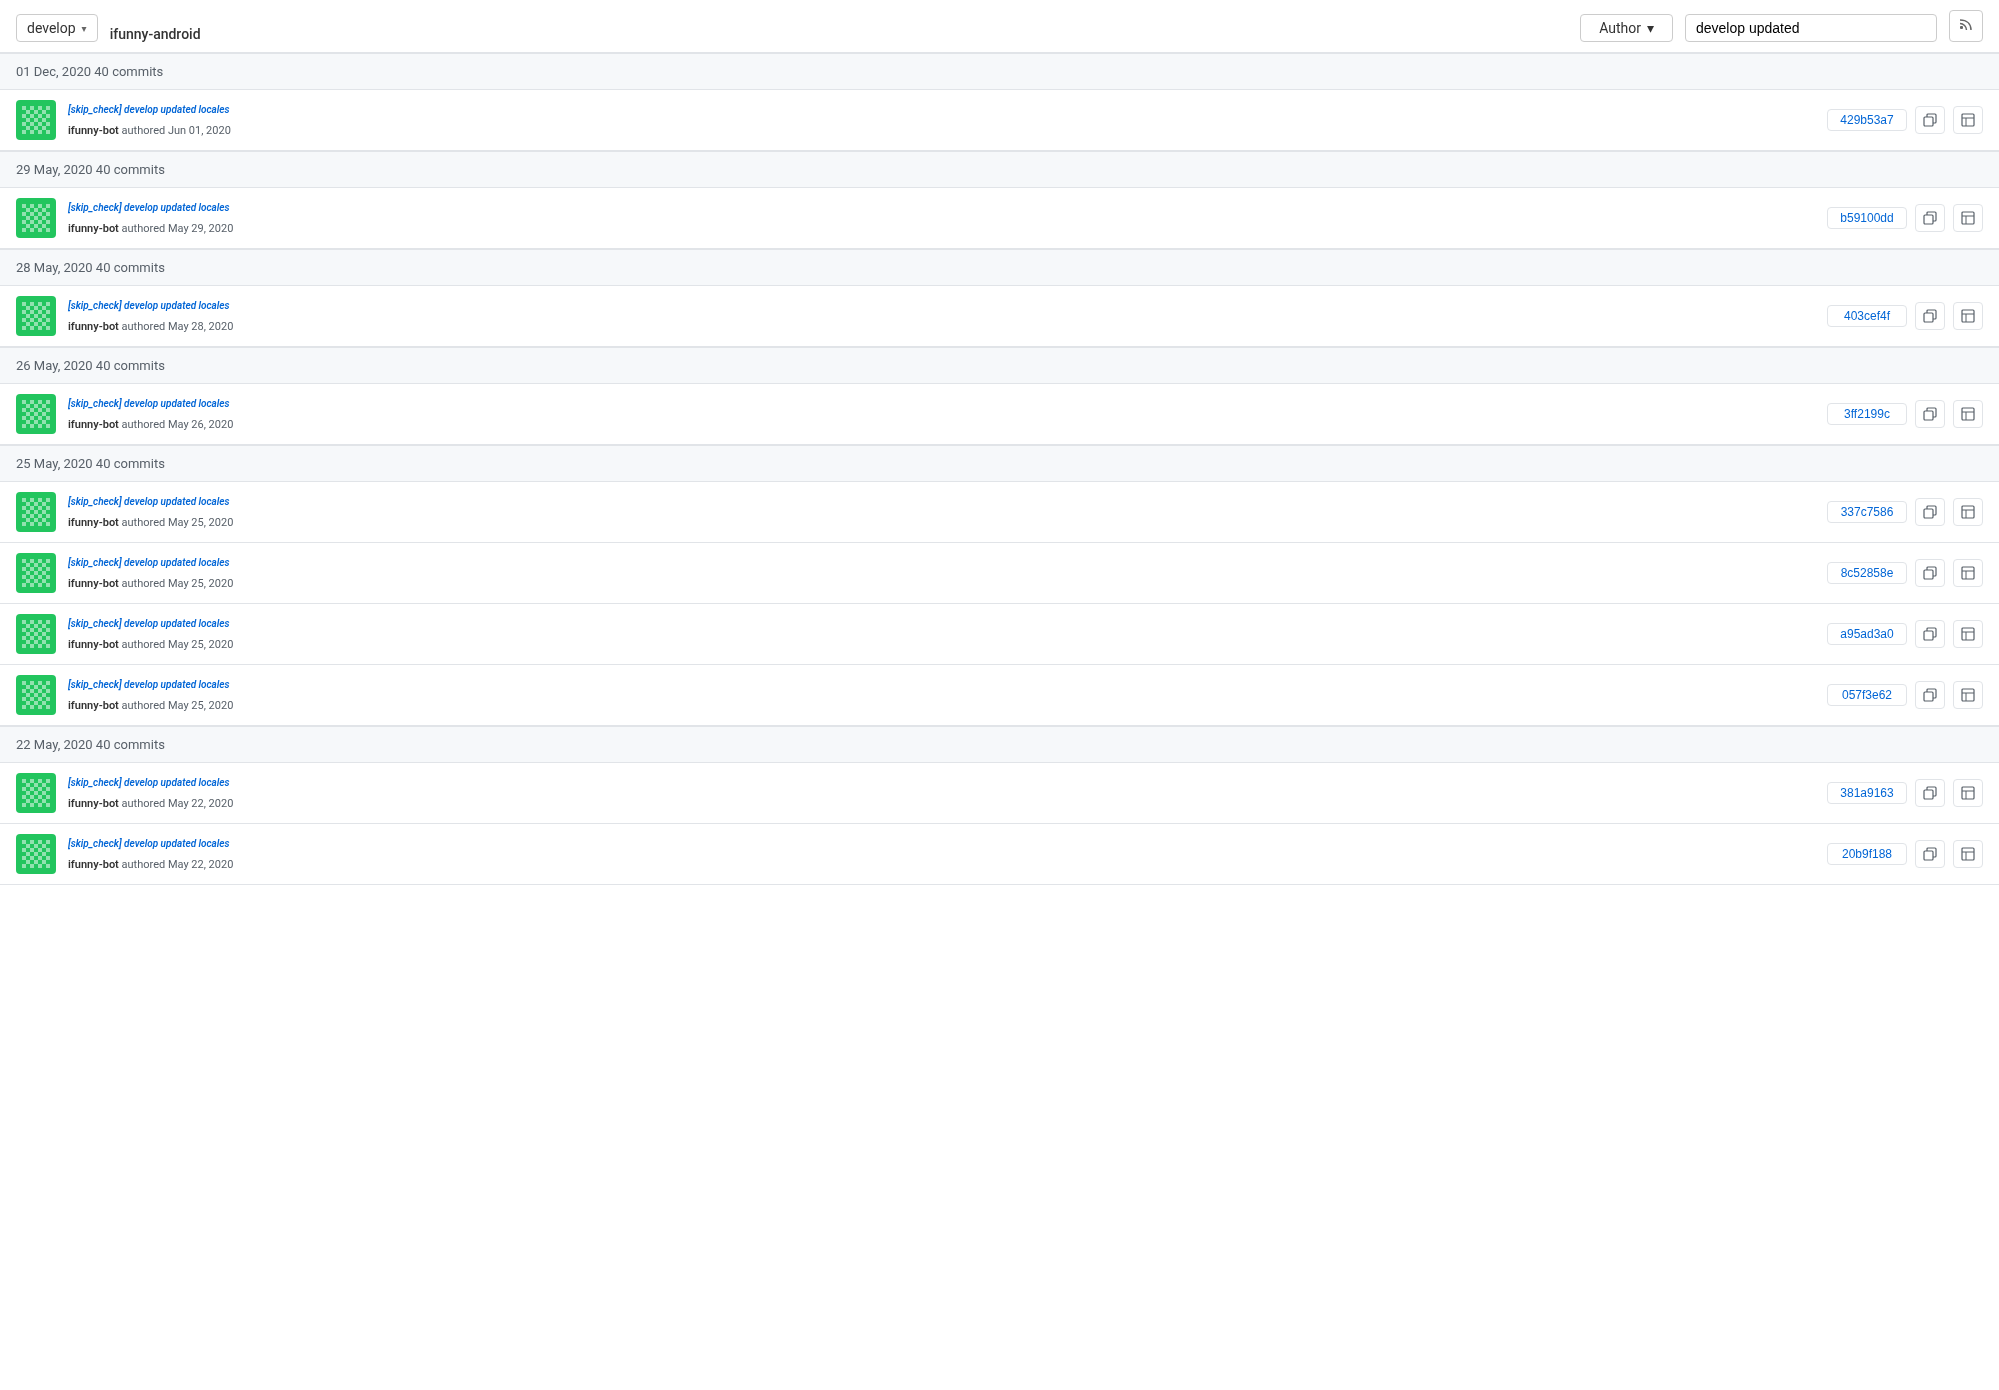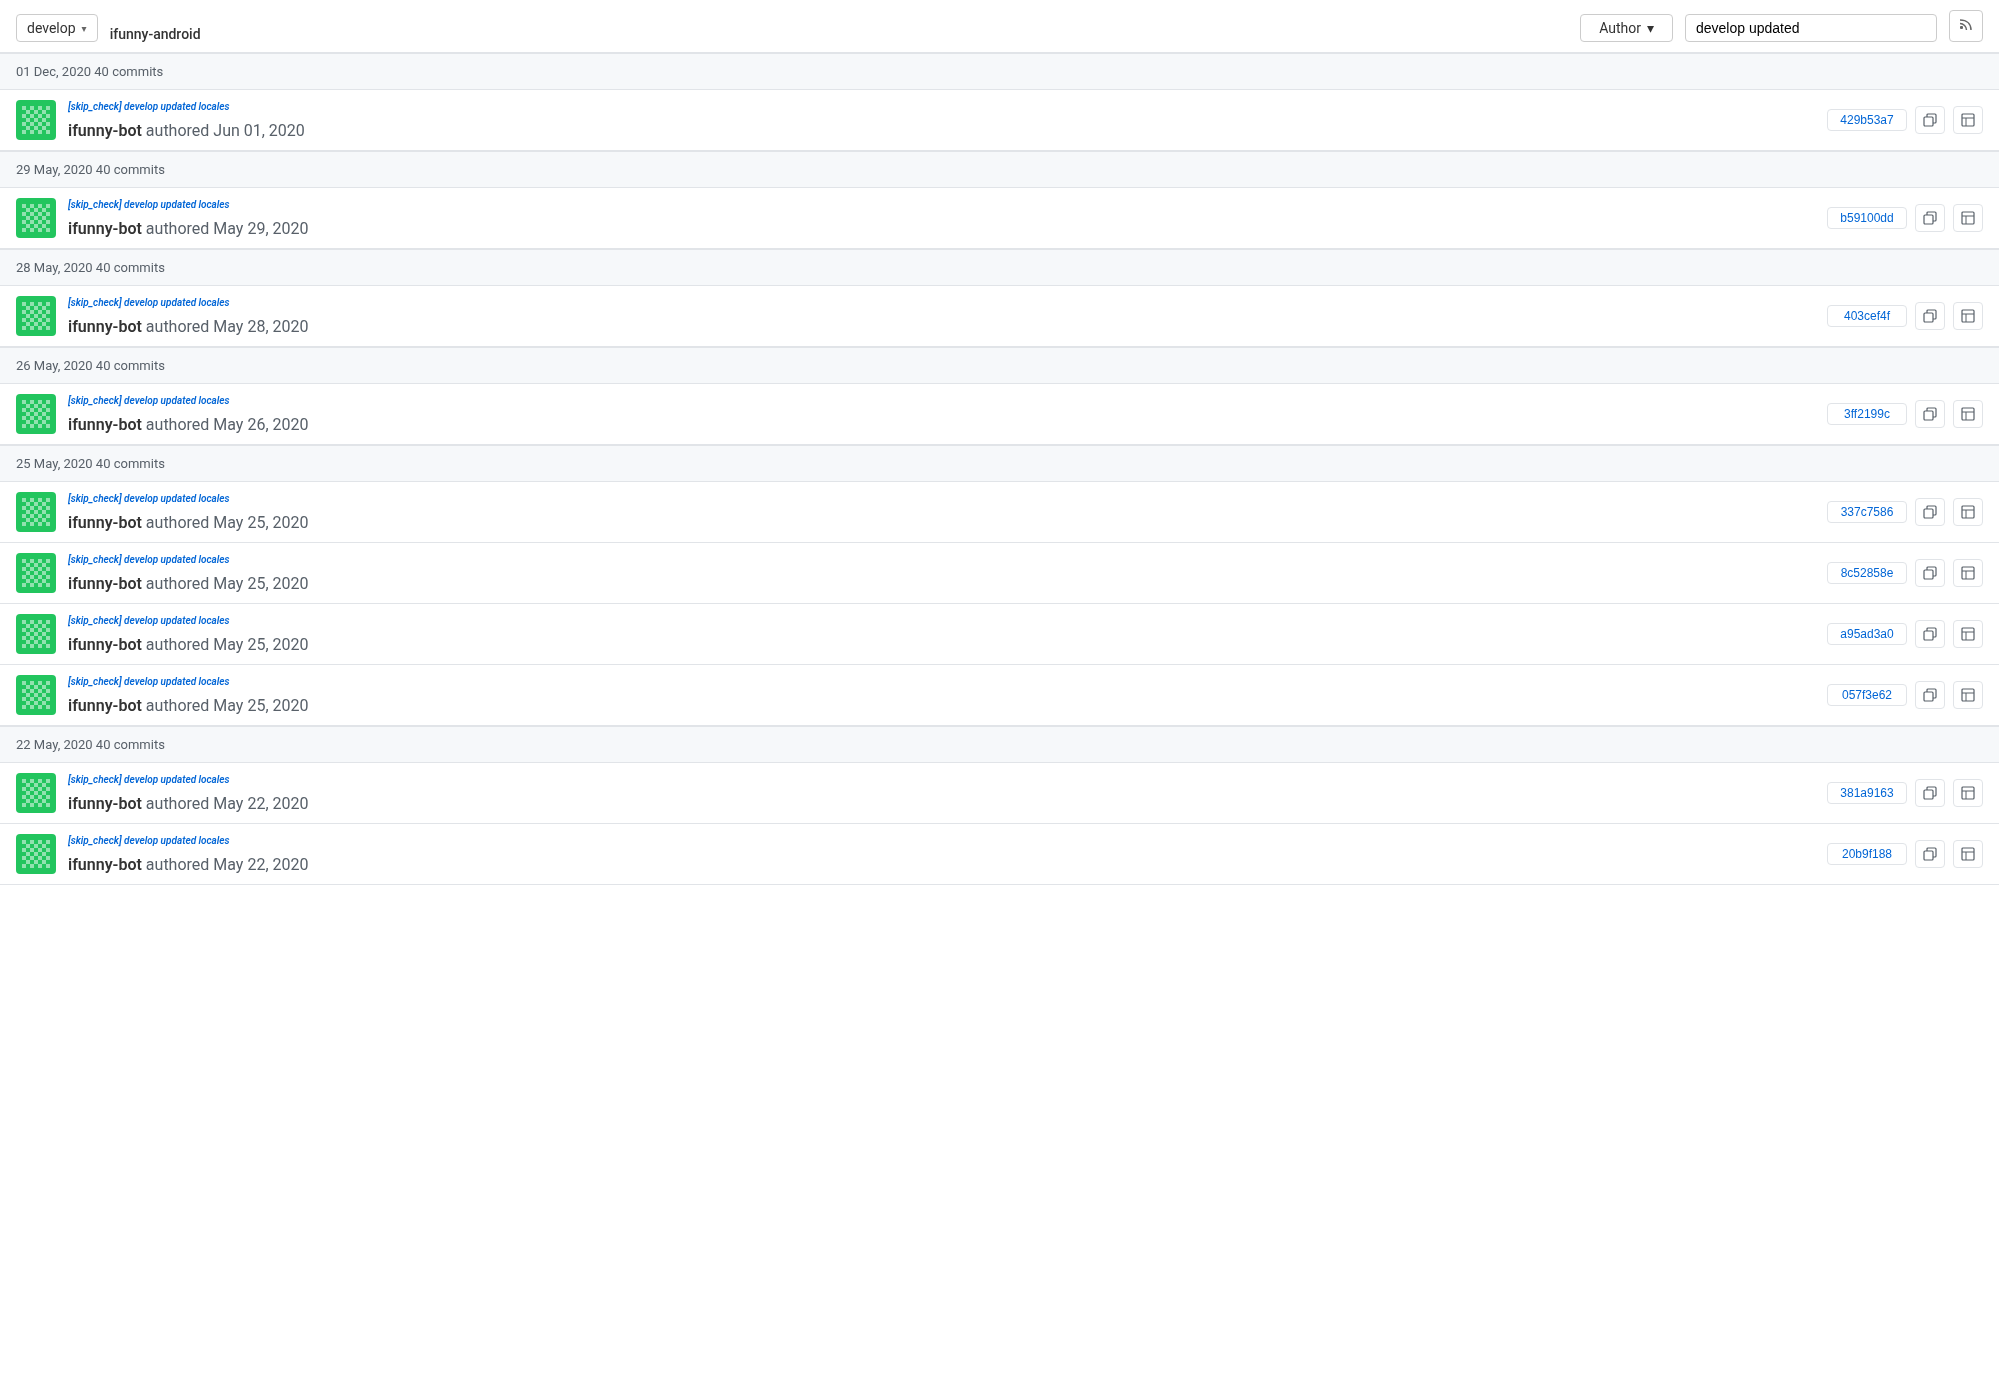--- a/index.html
+++ b/index.html
@@ -101,21 +101,21 @@
     }
     .commit-title {
       font-weight: 600;
       font-size: 10px;
       color: #0366d6;
       text-decoration: none;
       display: block;
       font-style: italic;
     }
     .commit-meta {
-      font-size: 16px;
+      font-size: 11px;
       color: #586069;
       margin-top: 9px;
     }
     .commit-meta .author-name {
       font-weight: 600;
       color: #333;
     }
     .commit-right {
       display: flex;
       align-items: center;

